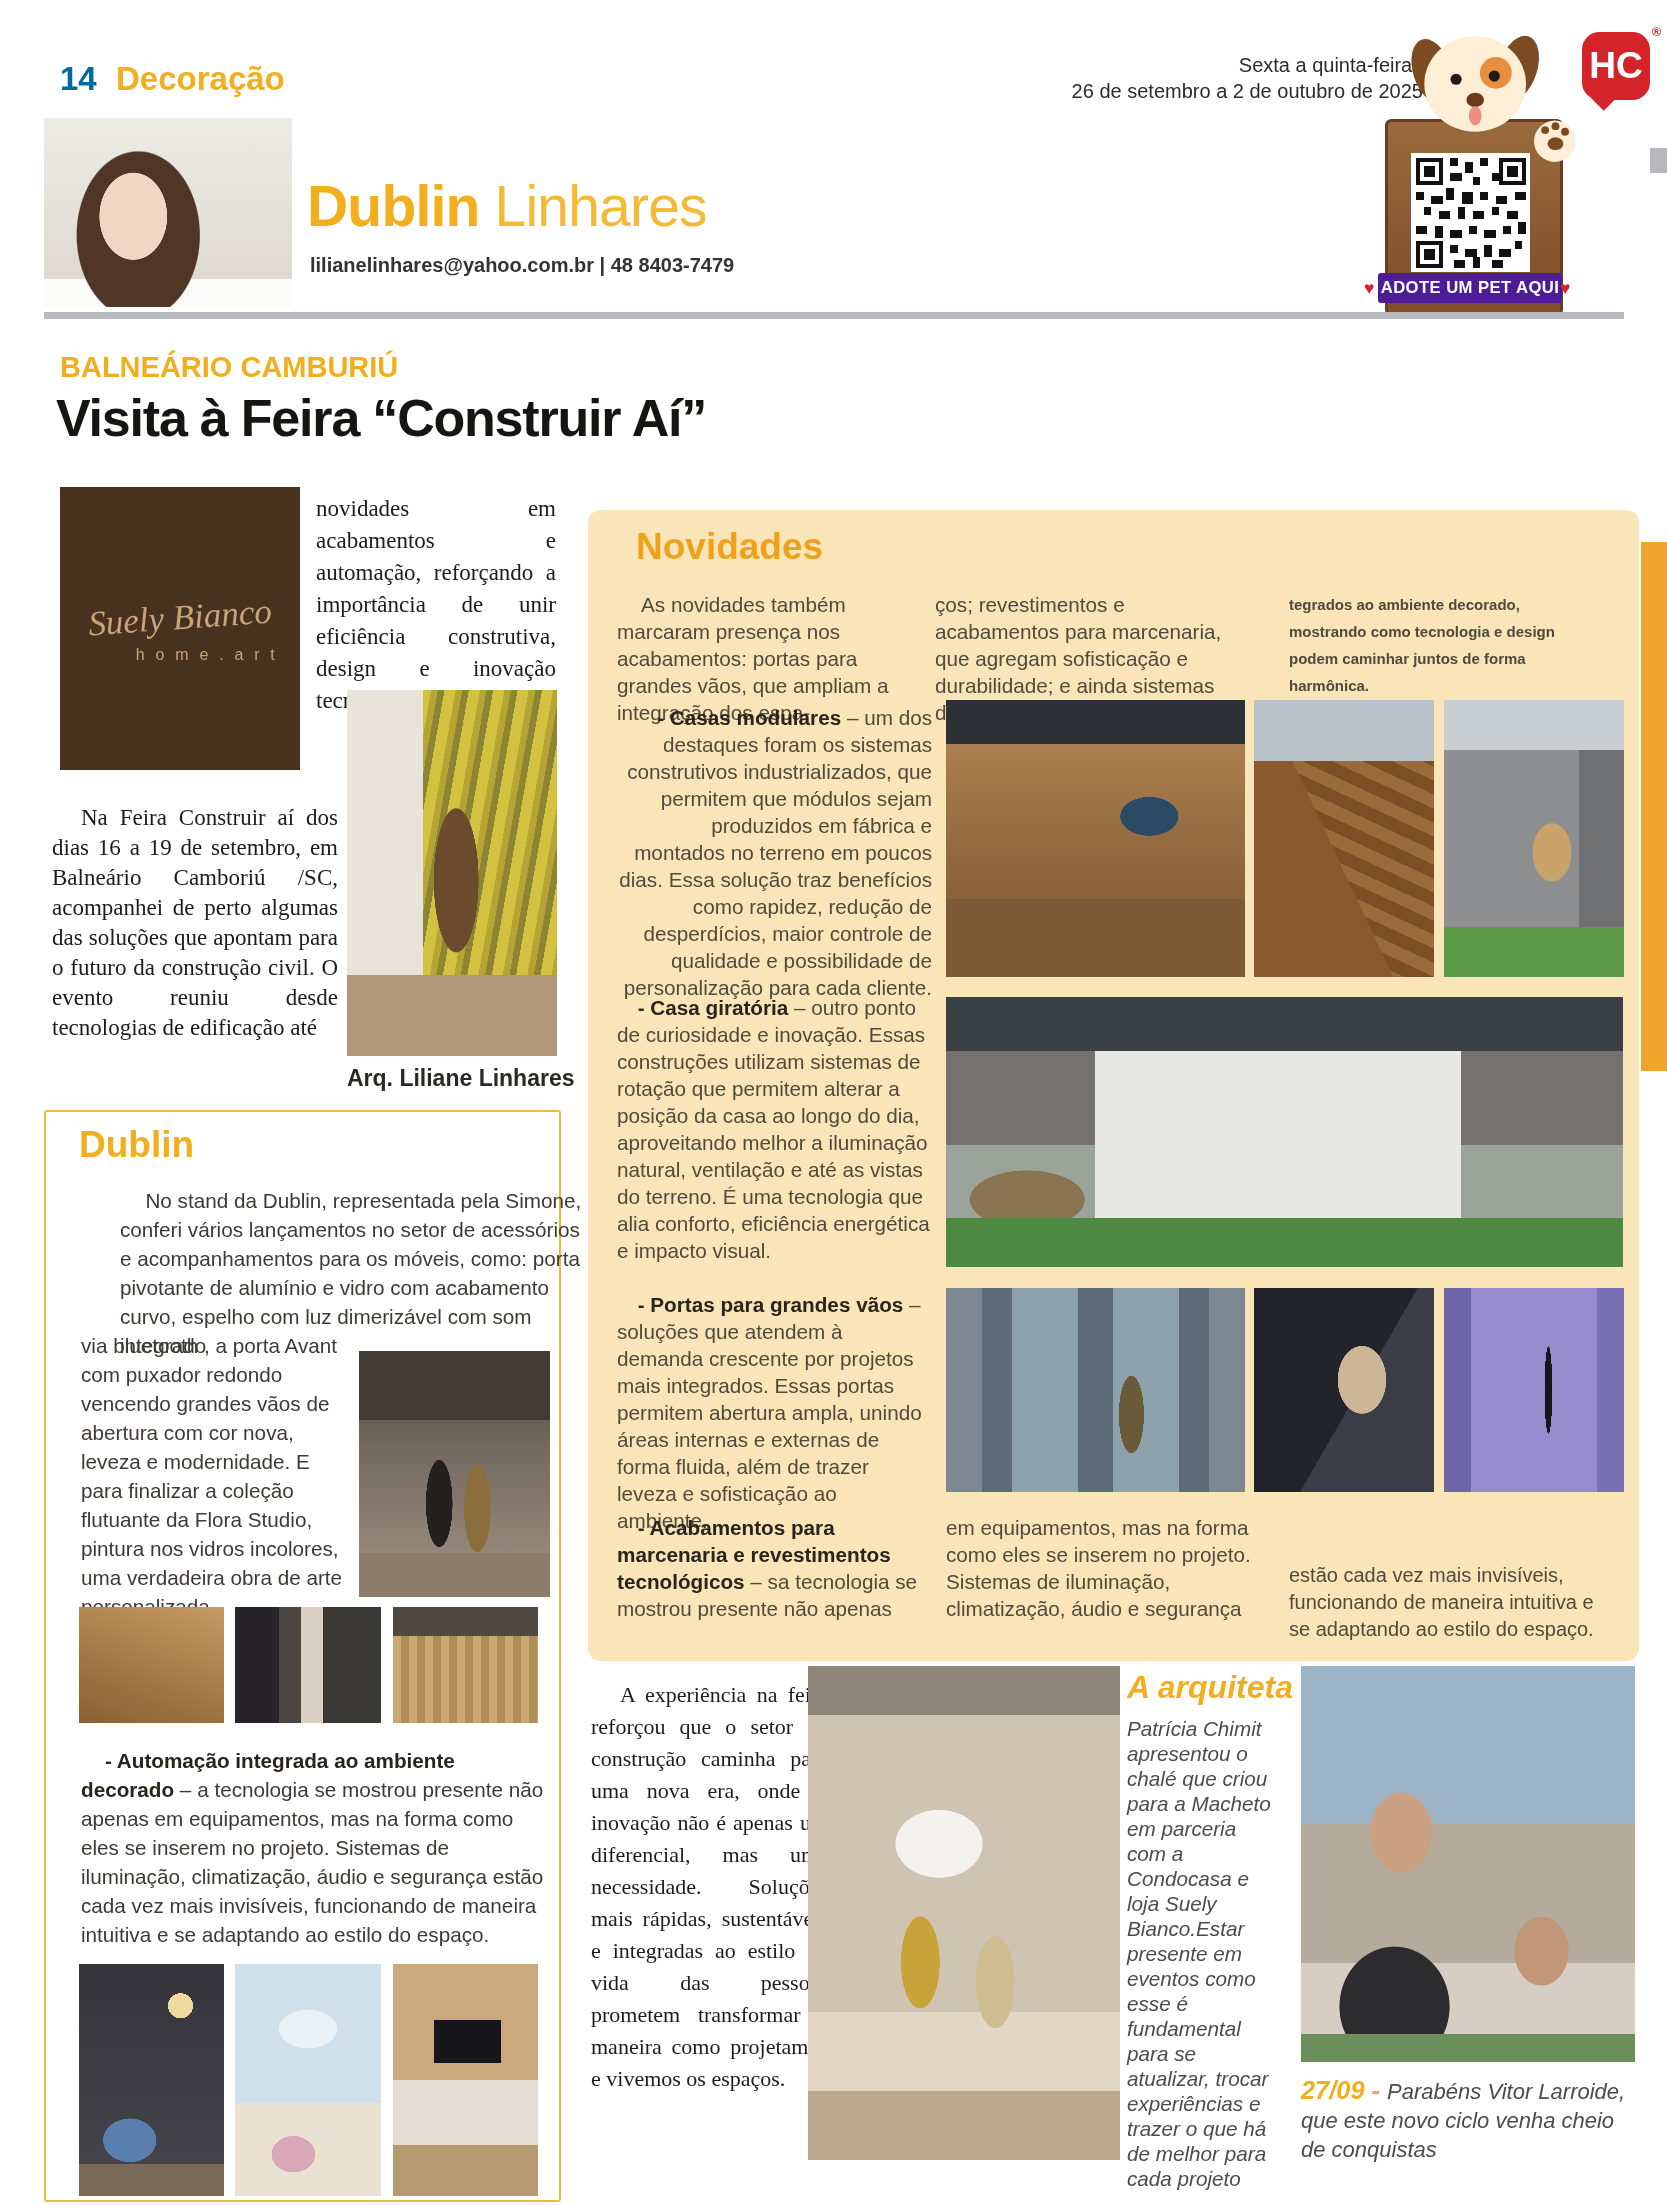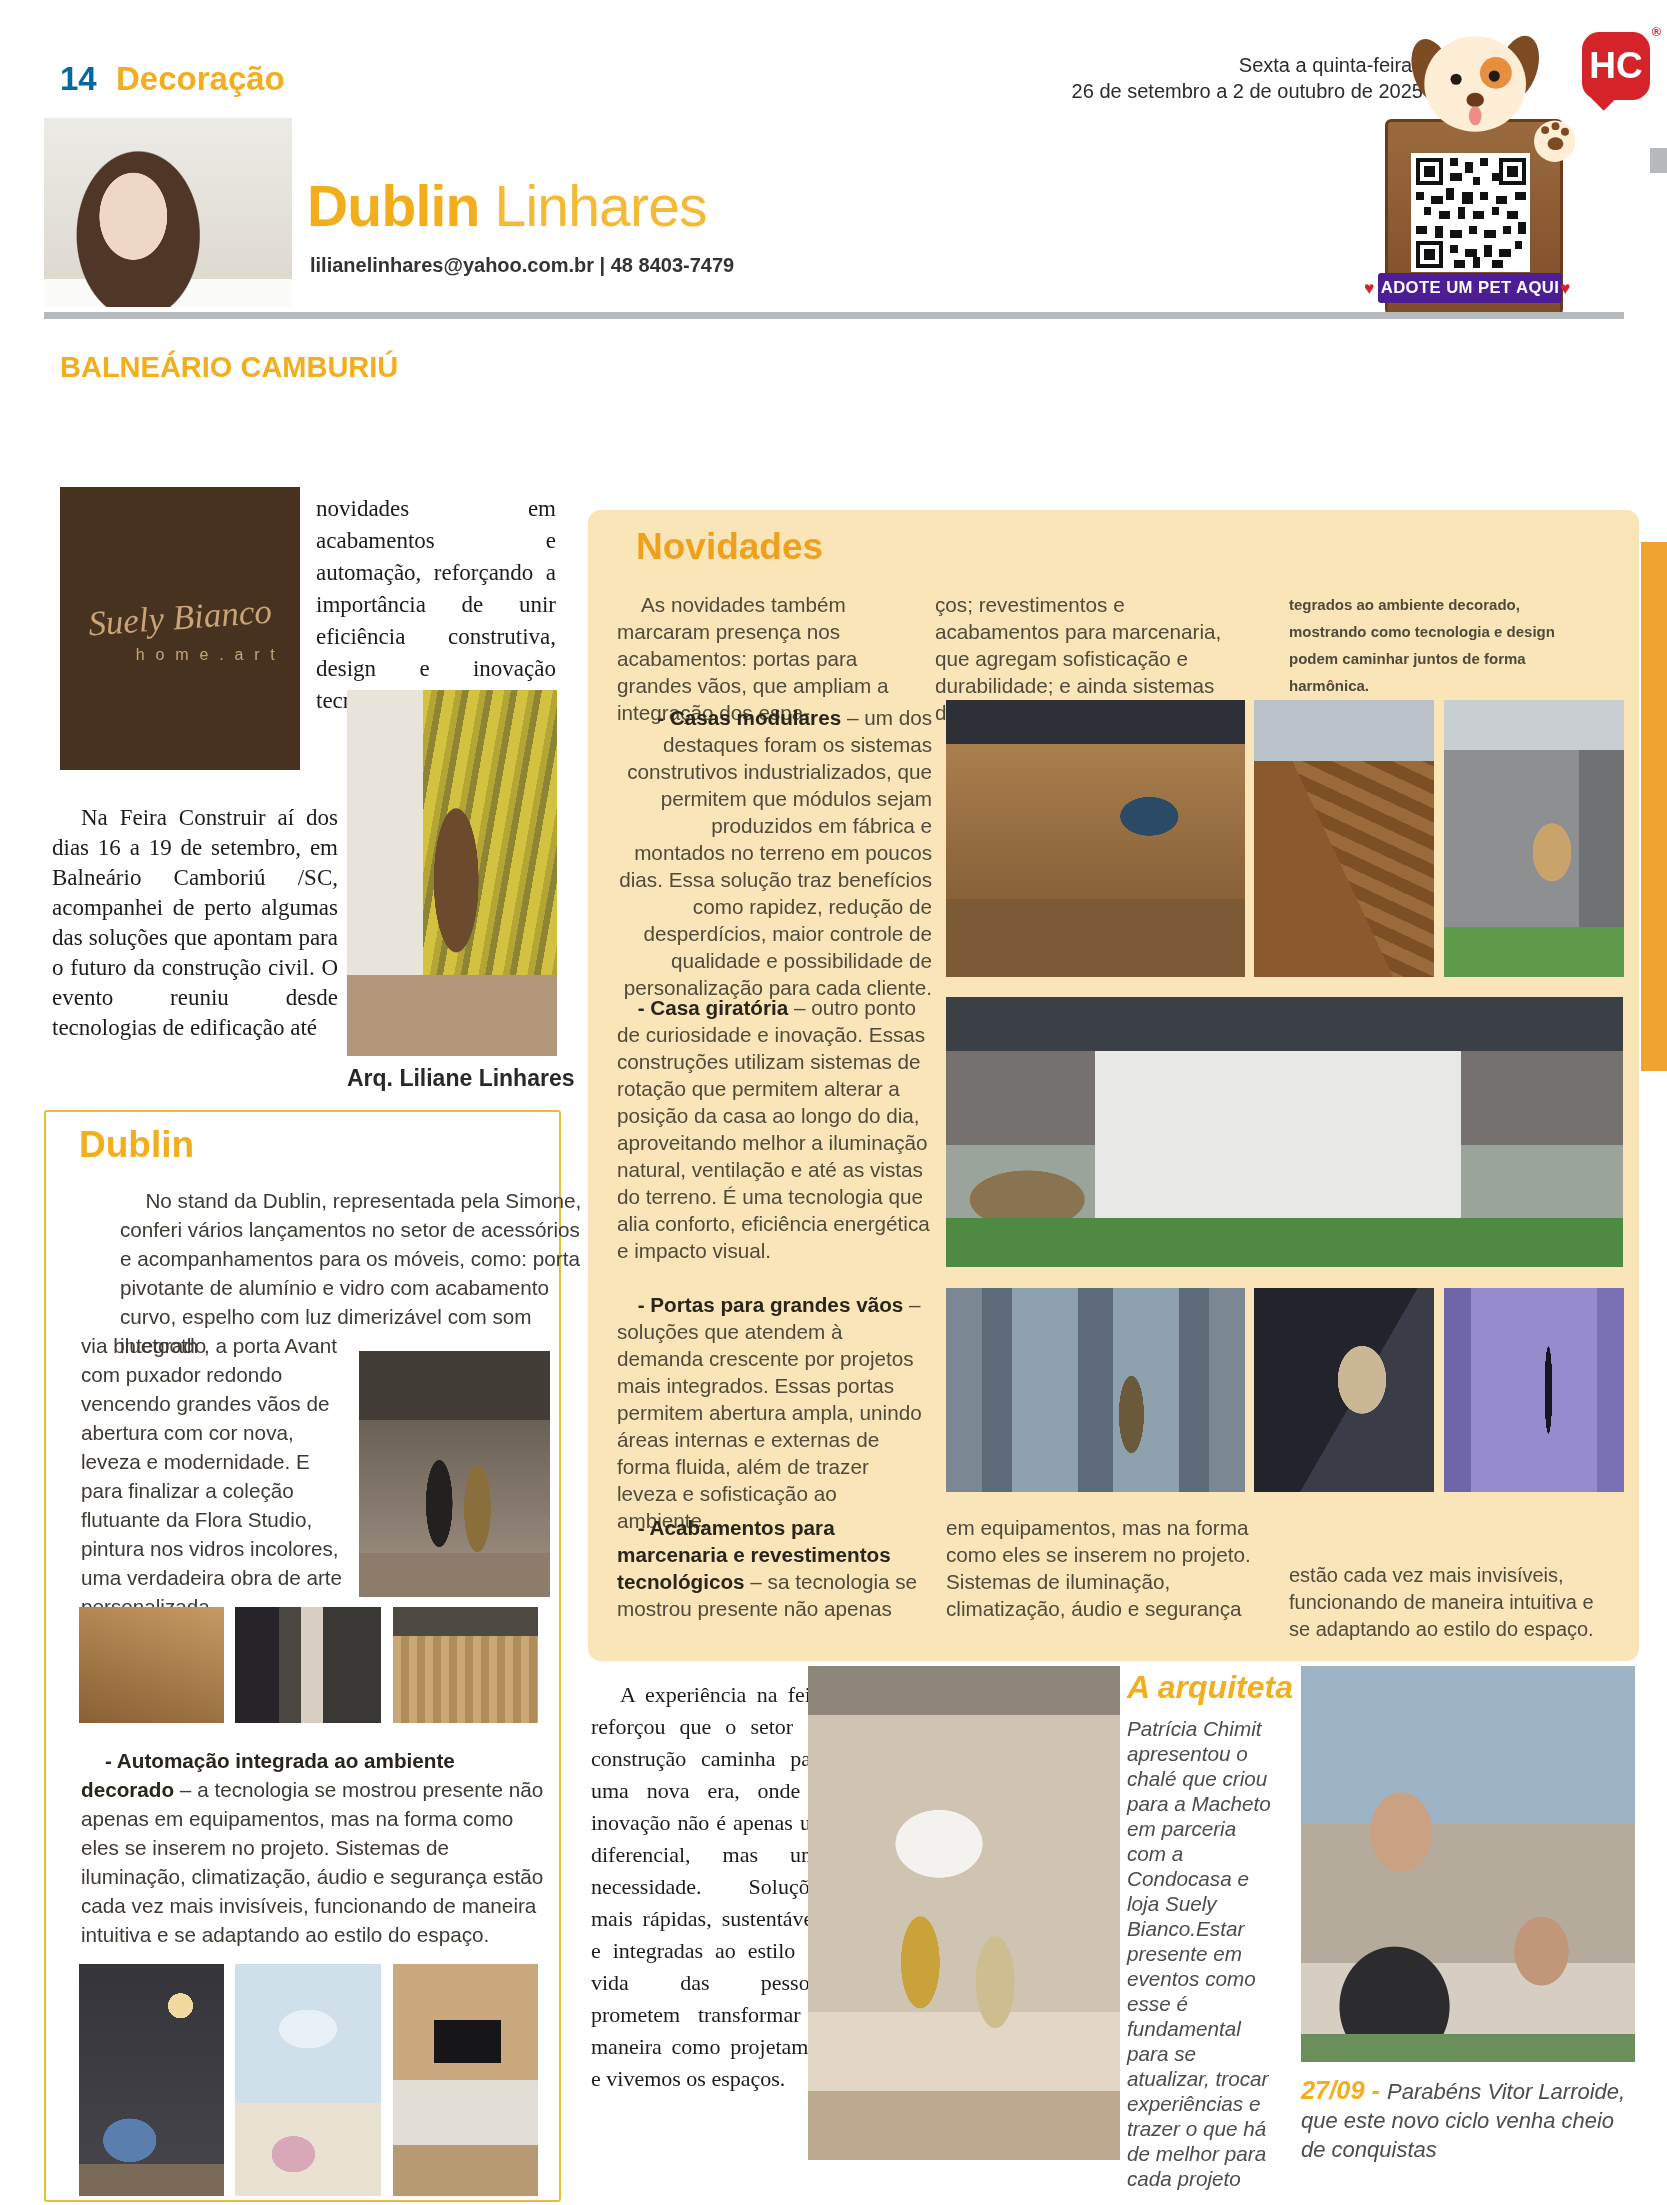--- a/index.html
+++ b/index.html
@@ -82,20 +82,21 @@
          linear-gradient(180deg,#ecebe6,#dcd7cc);"></div>
   <div class="abs" style="left:307px;top:173px;font-size:57px;letter-spacing:-0.8px;">
     <span class="gold" style="font-weight:bold;">Dublin</span><span style="color:#F4BA35;font-weight:normal;"> Linhares</span>
   </div>
   <div class="abs" style="left:310px;top:254px;font-size:20px;font-weight:bold;color:#333;">lilianelinhares@yahoo.com.br | 48 8403-7479</div>
 
   <div class="abs rule" style="left:44px;top:312px;width:1580px;height:7.2px;"></div>
   <div class="abs rule" style="left:1650px;top:148px;width:17.5px;height:25.4px;"></div>
 
   <div class="abs gold" style="left:60px;top:351px;font-size:29px;font-weight:bold;">BALNEÁRIO CAMBURIÚ</div>
+  <div class="abs" style="left:56px;top:388px;font-size:52px;font-weight:bold;color:#171514;letter-spacing:-1.2px;">Visita à Feira “Construir Aí”</div>
 
   <div class="abs suely-box" style="left:60px;top:487px;width:240px;height:283px;">
     <div class="abs suely-script" style="left:0;right:0;top:111px;font-size:35px;text-align:center;transform:rotate(-4deg);">Suely Bianco</div>
     <div class="abs" style="right:22px;top:159px;font-size:16px;letter-spacing:3.2px;color:#c9a478;">h o m e . a r t</div>
   </div>
 
   <div class="abs serif" style="left:316px;top:493px;width:240px;font-size:23px;line-height:32px;">novidades em acabamentos e automação, reforçando a importância de unir eficiência construtiva, design e inovação tecnológica.</div>
 
   <div class="abs serif" style="left:52px;top:803px;width:286px;font-size:23px;line-height:30px;text-indent:29px;">Na Feira Construir aí dos dias 16 a 19 de setembro, em Balneário Camboriú /SC, acompanhei de perto algumas das soluções que apontam para o futuro da construção civil. O evento reuniu desde tecnologias de edificação até</div>
 

